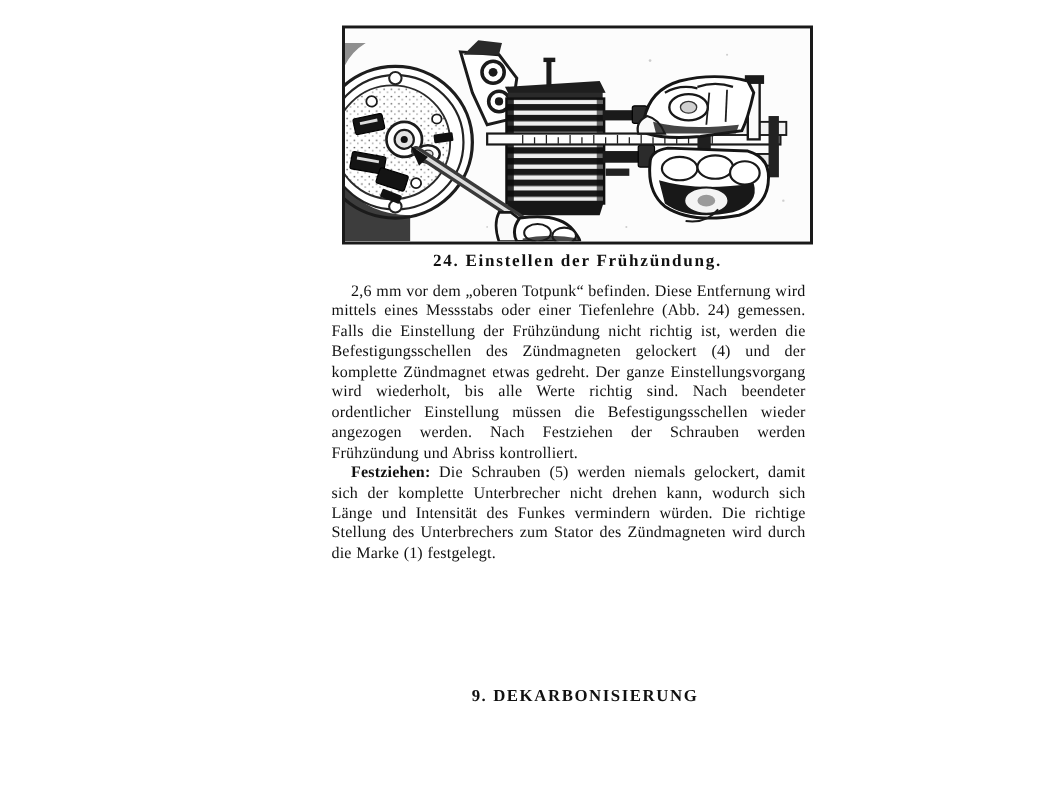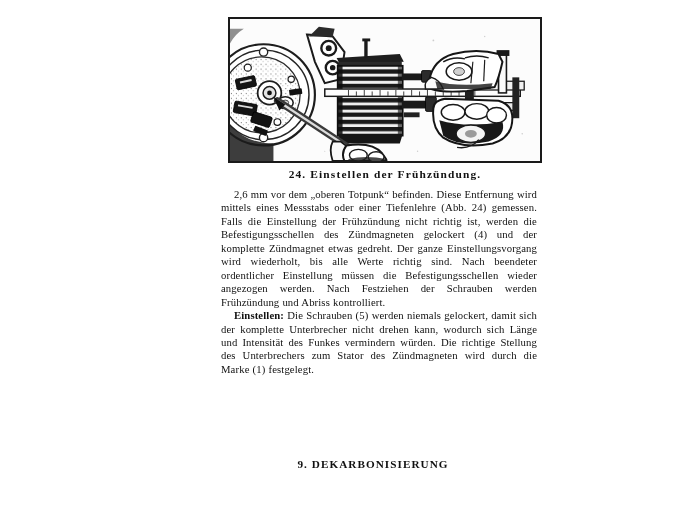--- a/index.html
+++ b/index.html
@@ -80,21 +80,21 @@
   .para.tight {
     text-indent: 13px;
   }
   .para b {
     font-weight: bold;
   }
 
   
   .section-head {
     position: absolute;
-    left: 215px;
+    left: 232px;
     top: 458px;
     width: 316px;
     text-align: center;
     font-weight: bold;
     font-size: 11.2px;
     letter-spacing: 1.05px;
     white-space: nowrap;
   }
 
   .closing {
@@ -302,19 +302,19 @@
           <circle cx="96" cy="136" r="0.6"></circle>
         </g>
       </svg>
     </div>
   </div>
 
   <div class="fig-caption">24. Einstellen der Frühzündung.</div>
 
   <div class="text-col">
     <p class="para">2,6 mm vor dem „oberen Totpunk“ befinden. Diese Entfernung wird mittels eines Messstabs oder einer Tiefenlehre (Abb. 24) gemessen. Falls die Einstellung der Frühzündung nicht richtig ist, werden die Befestigungsschellen des Zündmagneten gelockert (4) und der komplette Zündmagnet etwas gedreht. Der ganze Einstellungsvorgang wird wiederholt, bis alle Werte richtig sind. Nach beendeter ordentlicher Einstellung müssen die Befestigungsschellen wieder angezogen werden. Nach Festziehen der Schrauben werden Frühzündung und Abriss kontrolliert.</p>
-    <p class="para tight"><b>Einstellen:</b><span> Die Schrauben (5) werden niemals gelockert, damit sich der komplette Unterbrecher nicht drehen kann, wodurch sich Länge und Intensität des Funkes vermindern würden. Die richtige Stellung des Unterbrechers zum Stator des Zündmagneten wird durch die Marke (1) festgelegt.</span></p>
+    <p class="para tight"><b>Festziehen:</b><span> Die Schrauben (5) werden niemals gelockert, damit sich der komplette Unterbrecher nicht drehen kann, wodurch sich Länge und Intensität des Funkes vermindern würden. Die richtige Stellung des Unterbrechers zum Stator des Zündmagneten wird durch die Marke (1) festgelegt.</span></p>
   </div>
 
   <div class="section-head">9. DEKARBONISIERUNG</div>
 
 
 </div>
 
 </body></html>

